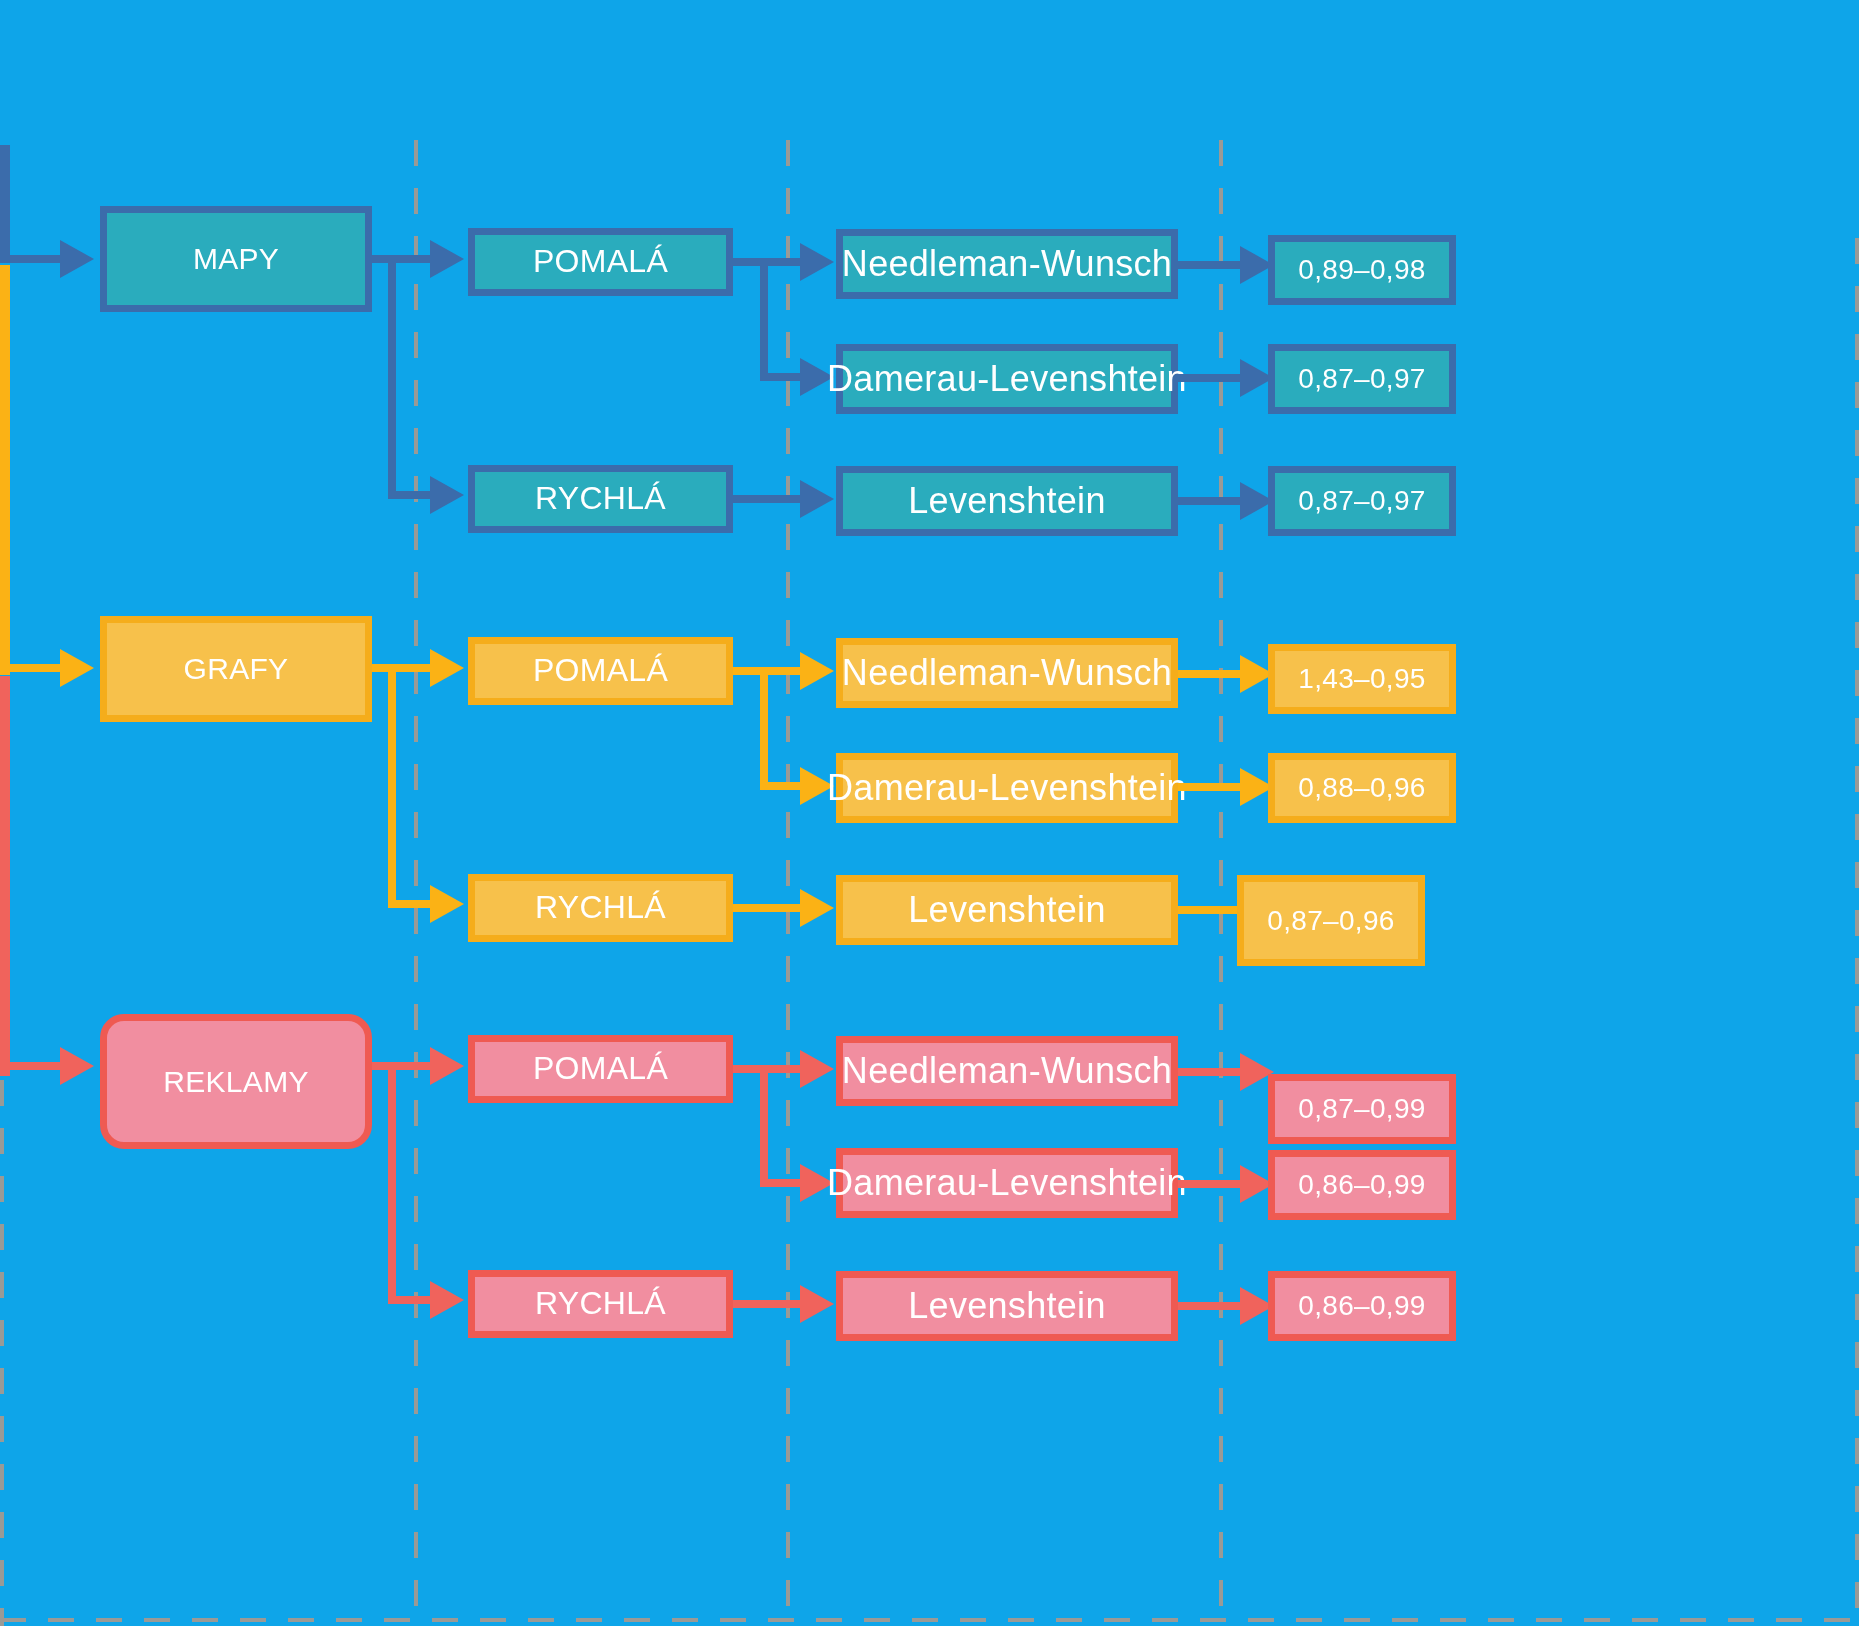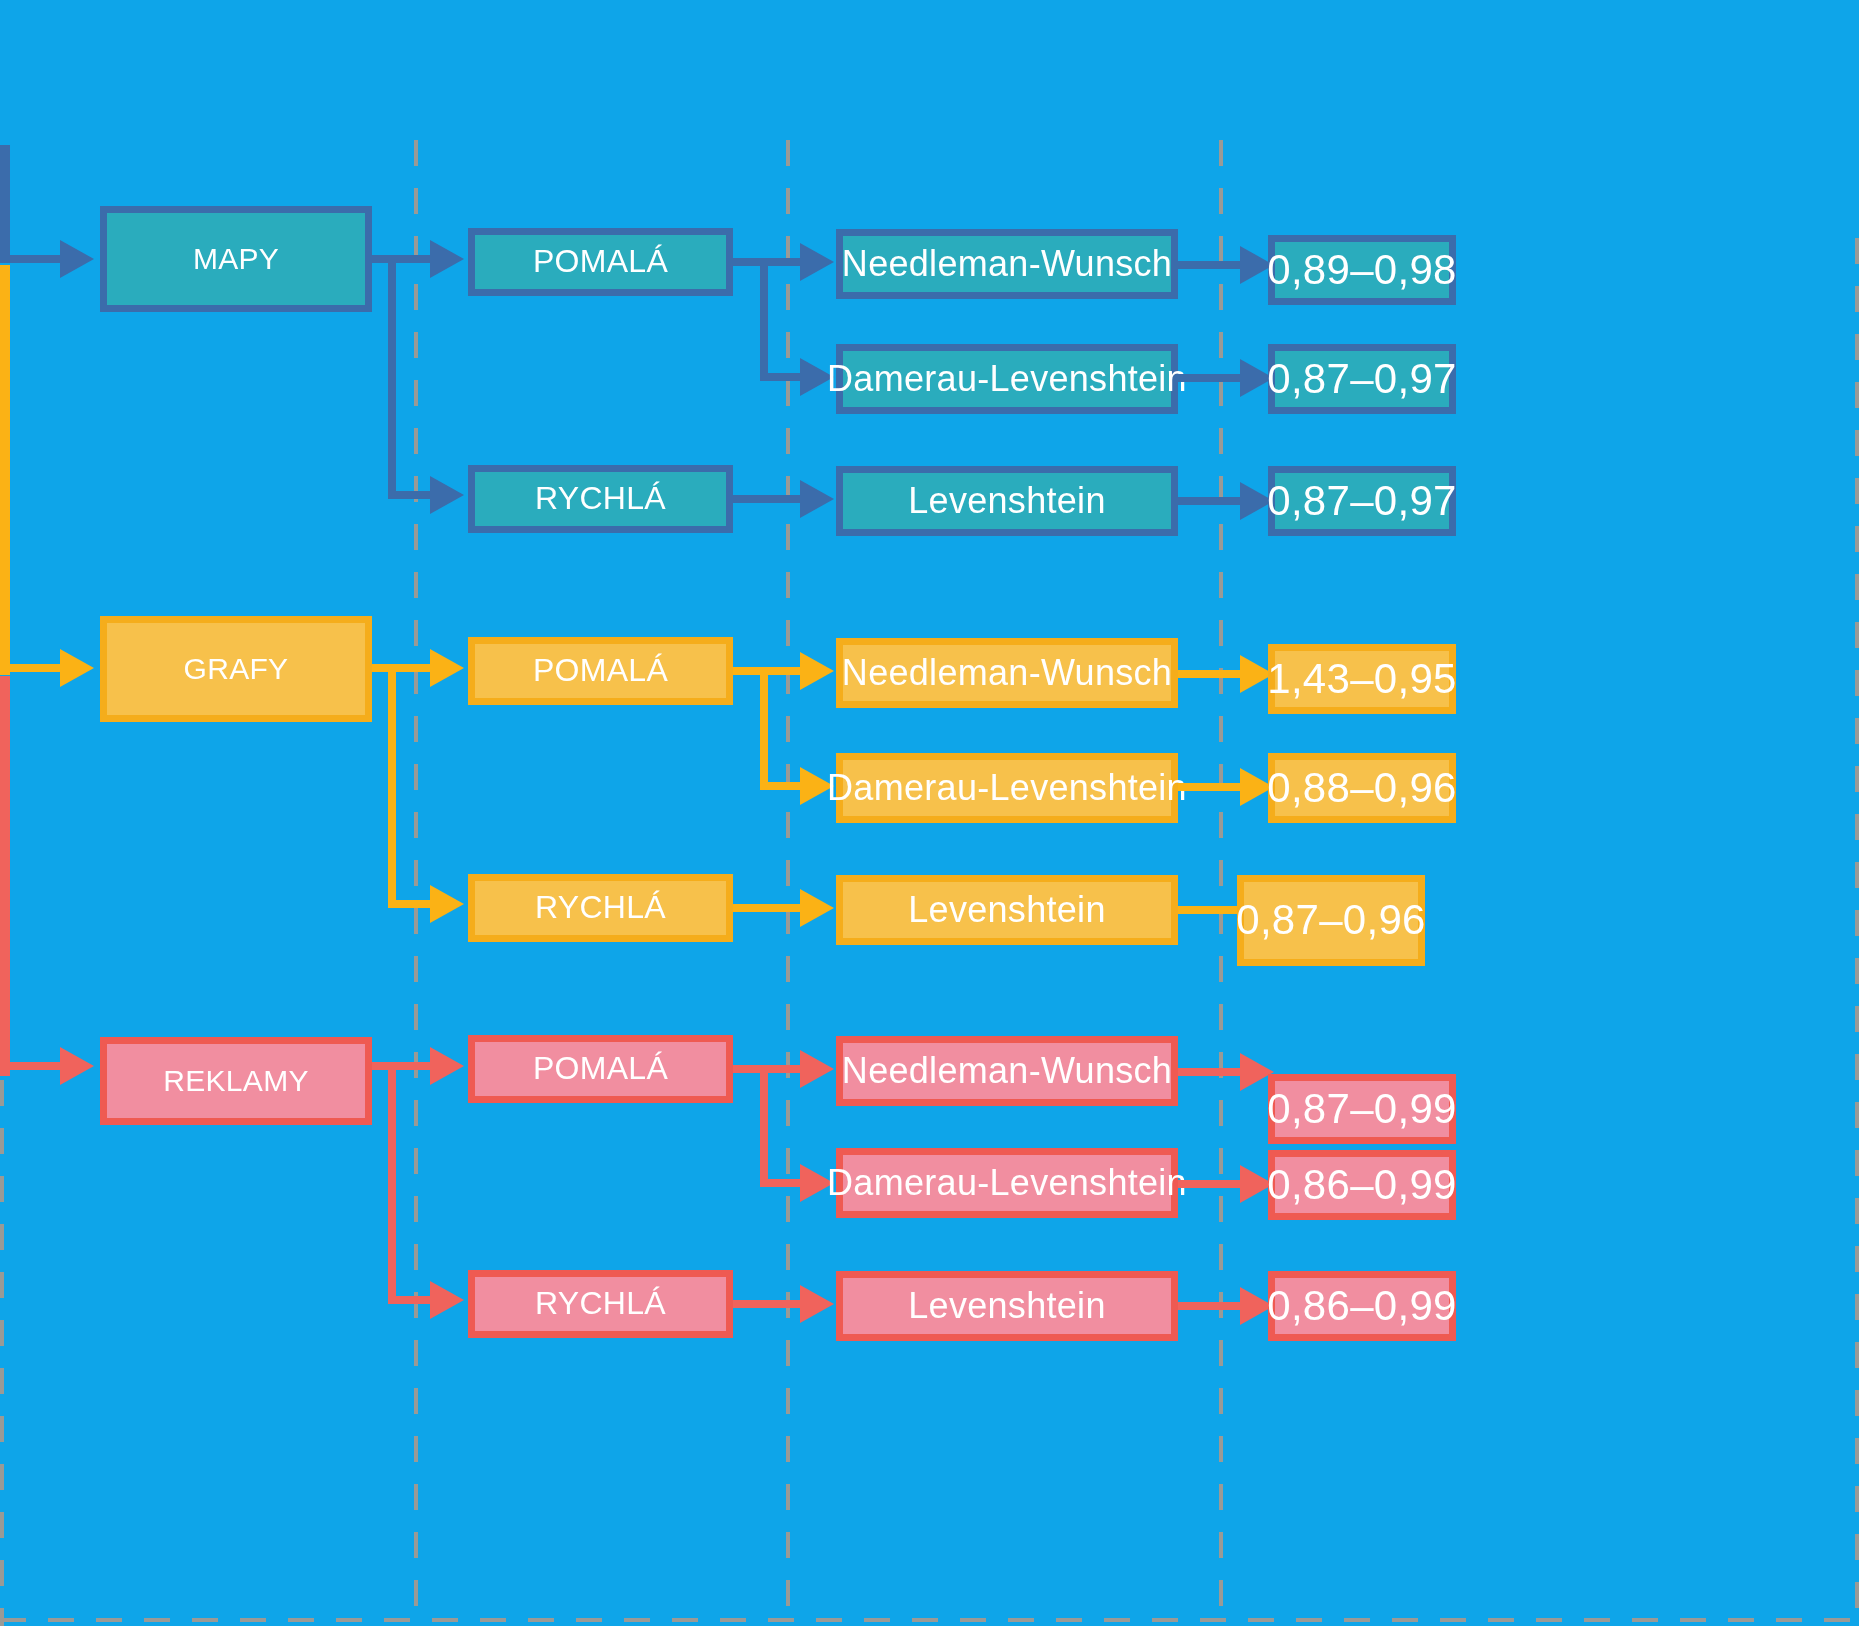--- a/index.html
+++ b/index.html
@@ -50,21 +50,21 @@
     line-height: 1.05;
     white-space: nowrap;
   }
   .node.teal   { background: #2aacbd; border: 7px solid #3b6cab; }
   .node.amber  { background: #f7c14b; border: 7px solid #f5ad1b; }
   .node.pink   { background: #f18ea0; border: 7px solid #ef5a52; }
 
   .node.lvl1 { font-size: 30px; }
   .node.lvl2 { font-size: 32px; }
   .node.lvl3 { font-size: 36px; }
-  .node.lvl4 { font-size: 42px; }
+  .node.lvl4 { font-size: 28px; }
 
   
   .ln { position: absolute; }
   .ln.blue   { background: #3b6cab; }
   .ln.orange { background: #fbb215; }
   .ln.red    { background: #f0635c; }
 
   .arw { position: absolute; width: 0; height: 0; }
   .arw.blue   { border-left: 34px solid #3b6cab; }
   .arw.orange { border-left: 34px solid #fbb215; }
@@ -160,21 +160,21 @@
   <div class="node amber lvl4" style="left:1268px; top:753px; width:188px; height:70px;">0,88–0,96</div>
 
   <div class="ln orange" style="left:1178px; top:906px; width:80px; height:8px;"></div>
   <div class="arw orange" style="left:1240px; top:891px;"></div>
   <div class="node amber lvl4" style="left:1237px; top:875px; width:188px; height:91px;">0,87–0,96</div>
 
   <div class="ln red" style="left:0px; top:676px; width:10px; height:400px;"></div>
   <div class="ln red" style="left:0px; top:1062px; width:70px; height:8px;"></div>
   <div class="arw red" style="left:60px; top:1047px;"></div>
 
-  <div class="node pink lvl1" style="left:100px; top:1037px; width:272px; height:88px;">REKLAMY</div>
+  <div class="node pink lvl1" style="left:100px; top:1014px; width:272px; height:135px;border-radius:24px;">REKLAMY</div>
 
   <div class="ln red" style="left:372px; top:1062px; width:75px; height:8px;"></div>
   <div class="ln red" style="left:388px; top:1062px; width:8px; height:241px;"></div>
   <div class="ln red" style="left:388px; top:1296px; width:60px; height:8px;"></div>
   <div class="arw red" style="left:430px; top:1047px;"></div>
   <div class="arw red" style="left:430px; top:1281px;"></div>
 
   <div class="node pink lvl2" style="left:468px; top:1035px; width:265px; height:68px;">POMALÁ</div>
   <div class="node pink lvl2" style="left:468px; top:1270px; width:265px; height:68px;">RYCHLÁ</div>
 

